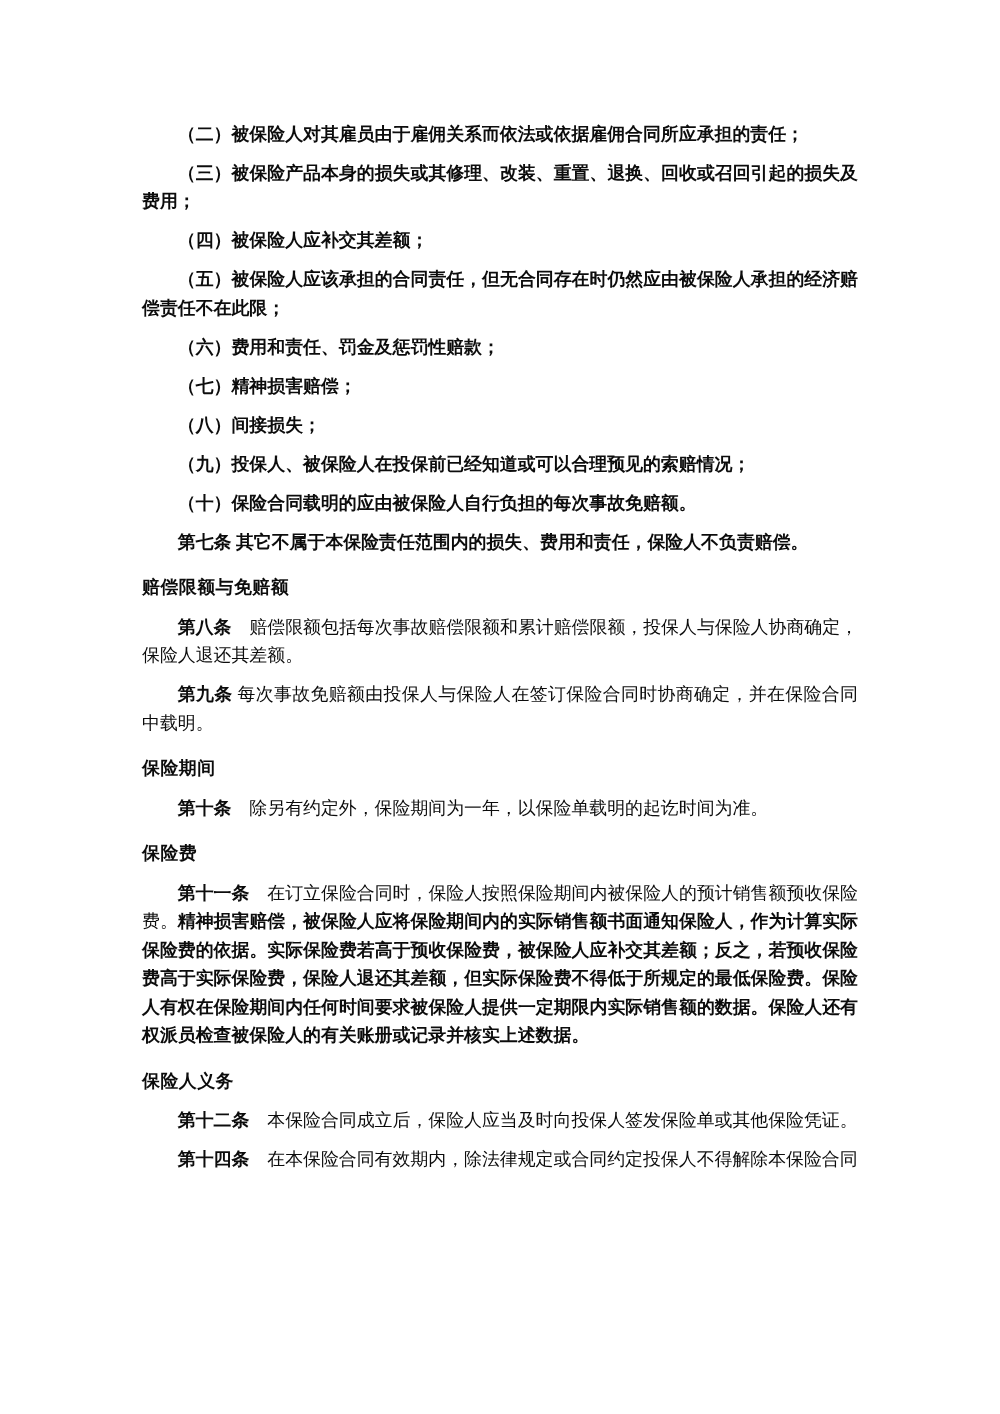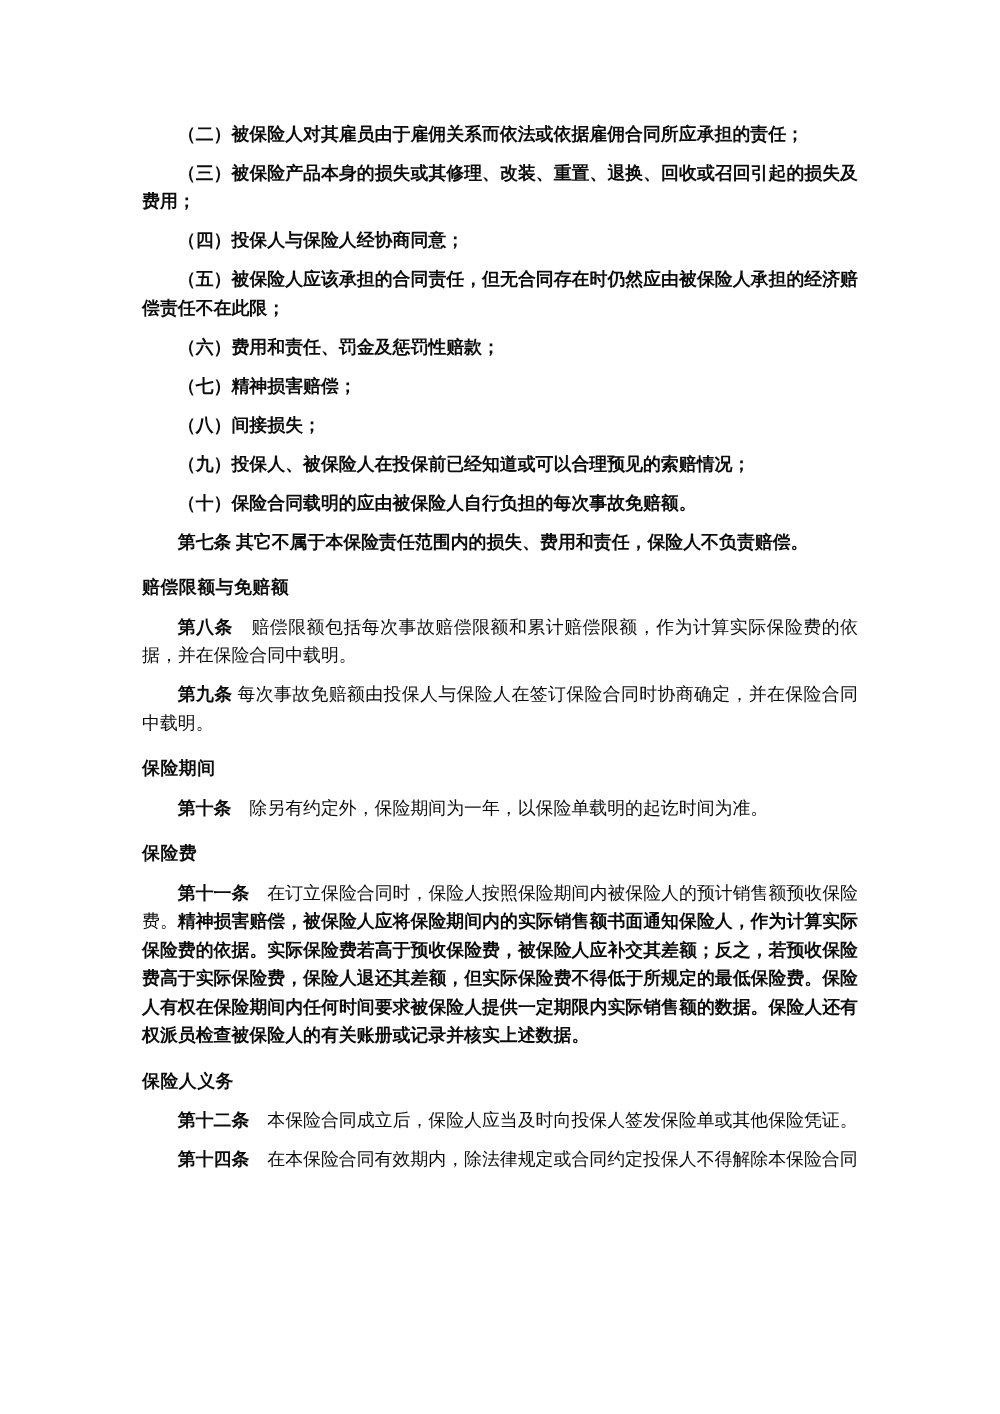--- a/index.html
+++ b/index.html
@@ -43,30 +43,30 @@
   .run { font-weight: 400; }
   .run.bold { font-weight: 700; }
 </style>
 </head>
 <body>
 
 <div class="page">
   <div class="doc">
       <p class="para"><span class="run bold">（二）被保险人对其雇员由于雇佣关系而依法或依据雇佣合同所应承担的责任；</span></p>
       <p class="para"><span class="run bold">（三）被保险产品本身的损失或其修理、改装、重置、退换、回收或召回引起的损失及费用；</span></p>
-      <p class="para"><span class="run bold">（四）投保人与保险人经协商同意；</span></p>
+      <p class="para"><span class="run bold">（四）被保险人应补交其差额；</span></p>
       <p class="para"><span class="run bold">（五）被保险人应该承担的合同责任，但无合同存在时仍然应由被保险人承担的经济赔偿责任不在此限；</span></p>
       <p class="para"><span class="run bold">（六）费用和责任、罚金及惩罚性赔款；</span></p>
       <p class="para"><span class="run bold">（七）精神损害赔偿；</span></p>
       <p class="para"><span class="run bold">（八）间接损失；</span></p>
       <p class="para"><span class="run bold">（九）投保人、被保险人在投保前已经知道或可以合理预见的索赔情况；</span></p>
       <p class="para"><span class="run bold">（十）保险合同载明的应由被保险人自行负担的每次事故免赔额。</span></p>
       <p class="para"><span class="run bold">第七条 其它不属于本保险责任范围内的损失、费用和责任，保险人不负责赔偿。</span></p>
       <div class="heading">赔偿限额与免赔额</div>
-      <p class="para"><span class="run bold">第八条</span><span class="run">　赔偿限额包括每次事故赔偿限额和累计赔偿限额，作为计算实际保险费的依据，并在保险合同中载明。</span></p>
+      <p class="para"><span class="run bold">第八条</span><span class="run">　赔偿限额包括每次事故赔偿限额和累计赔偿限额，投保人与保险人协商确定，保险人退还其差额。</span></p>
       <p class="para"><span class="run bold">第九条</span><span class="run"> 每次事故免赔额由投保人与保险人在签订保险合同时协商确定，并在保险合同中载明。</span></p>
       <div class="heading">保险期间</div>
       <p class="para"><span class="run bold">第十条</span><span class="run">　除另有约定外，保险期间为一年，以保险单载明的起讫时间为准。</span></p>
       <div class="heading">保险费</div>
       <p class="para"><span class="run bold">第十一条</span><span class="run">　在订立保险合同时，保险人按照保险期间内被保险人的预计销售额预收保险费。</span><span class="run bold">精神损害赔偿，被保险人应将保险期间内的实际销售额书面通知保险人，作为计算实际保险费的依据。实际保险费若高于预收保险费，被保险人应补交其差额；反之，若预收保险费高于实际保险费，保险人退还其差额，但实际保险费不得低于所规定的最低保险费。保险人有权在保险期间内任何时间要求被保险人提供一定期限内实际销售额的数据。保险人还有权派员检查被保险人的有关账册或记录并核实上述数据。</span></p>
       <div class="heading">保险人义务</div>
       <p class="para"><span class="run bold">第十二条</span><span class="run">　本保险合同成立后，保险人应当及时向投保人签发保险单或其他保险凭证。</span></p>
       <p class="para"><span class="run bold">第十四条</span><span class="run">　在本保险合同有效期内，除法律规定或合同约定投保人不得解除本保险合同</span></p>
     </div>
 </div>

